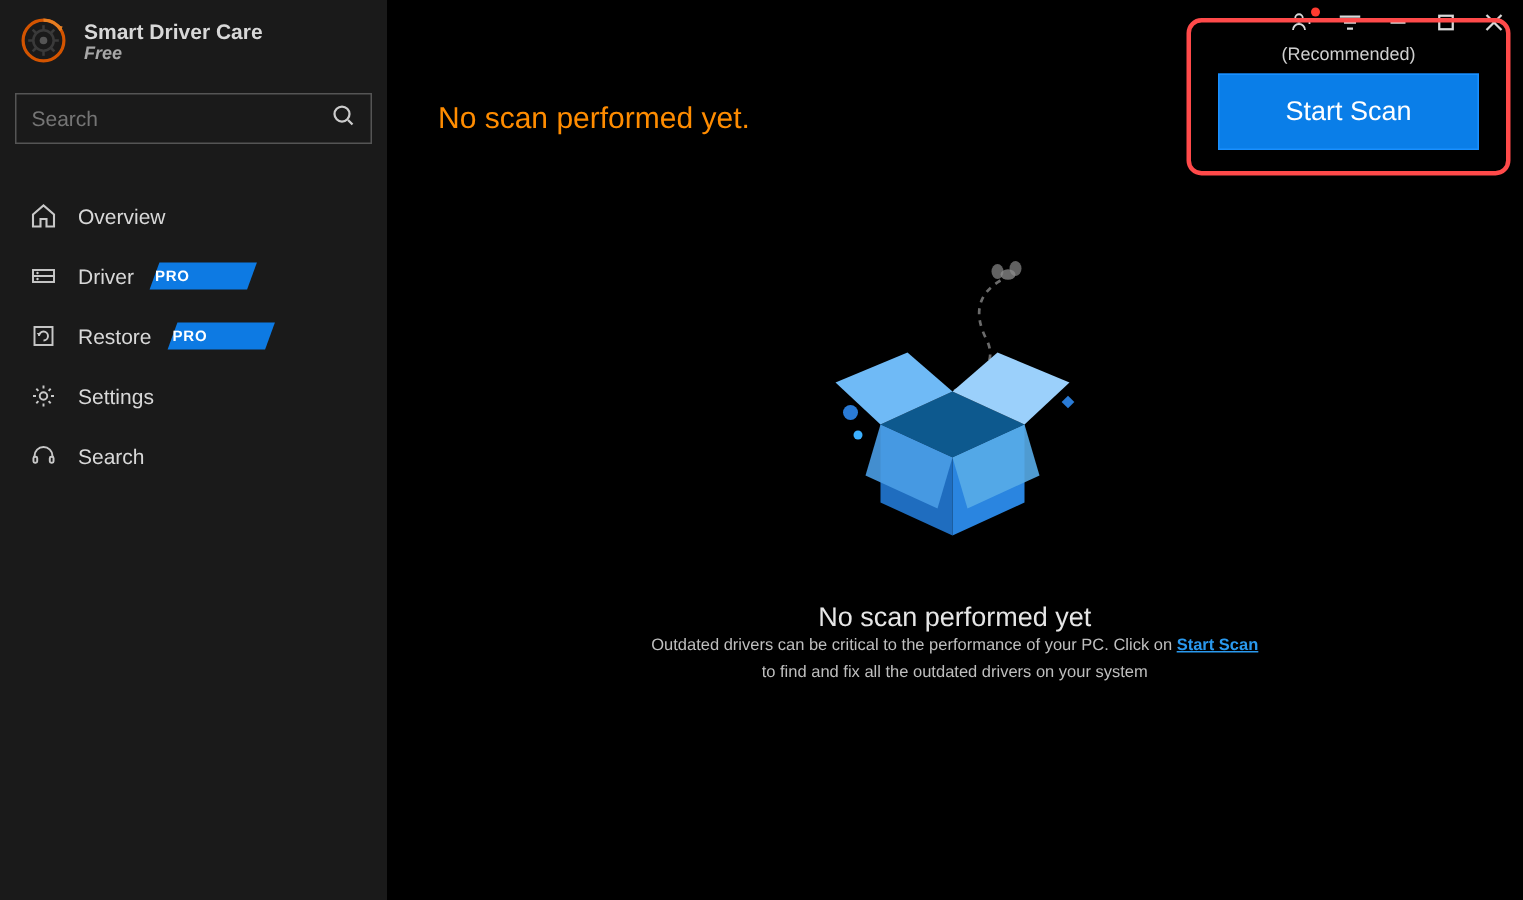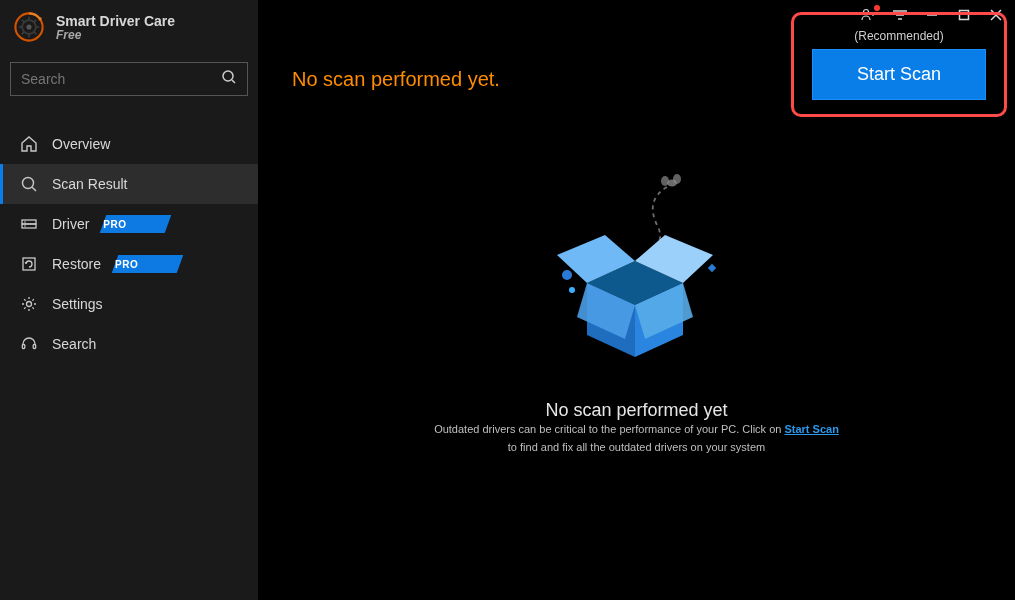--- a/index.html
+++ b/index.html
@@ -89,29 +89,20 @@
 
     <div class="nav-item">
       <span class="nav-icon">
         <svg width="18" height="18" viewBox="0 0 18 18">
             <path d="M2 8 L9 2 L16 8 V16 H11 V11 H7 V16 H2 Z" fill="none" stroke="#c8c8c8" stroke-width="1.4"></path>
           </svg>
       </span>
       <span>Overview</span>
     </div>
 
-    <div class="nav-item active">
-      <span class="nav-icon">
-        <svg width="18" height="18" viewBox="0 0 18 18">
-            <circle cx="8" cy="8" r="5.5" fill="none" stroke="#c8c8c8" stroke-width="1.4"></circle>
-            <line x1="12.2" y1="12.2" x2="16" y2="16" stroke="#c8c8c8" stroke-width="1.4"></line>
-          </svg>
-      </span>
-      <span>Scan Result</span>
-    </div>
 
     <div class="nav-item">
       <span class="nav-icon">
         <svg width="18" height="18" viewBox="0 0 18 18">
             <rect x="2" y="5" width="14" height="4" fill="none" stroke="#c8c8c8" stroke-width="1.3"></rect>
             <rect x="2" y="9" width="14" height="4" fill="none" stroke="#c8c8c8" stroke-width="1.3"></rect>
             <circle cx="5" cy="7" r="0.8" fill="#c8c8c8"></circle>
             <circle cx="5" cy="11" r="0.8" fill="#c8c8c8"></circle>
           </svg>
       </span>

